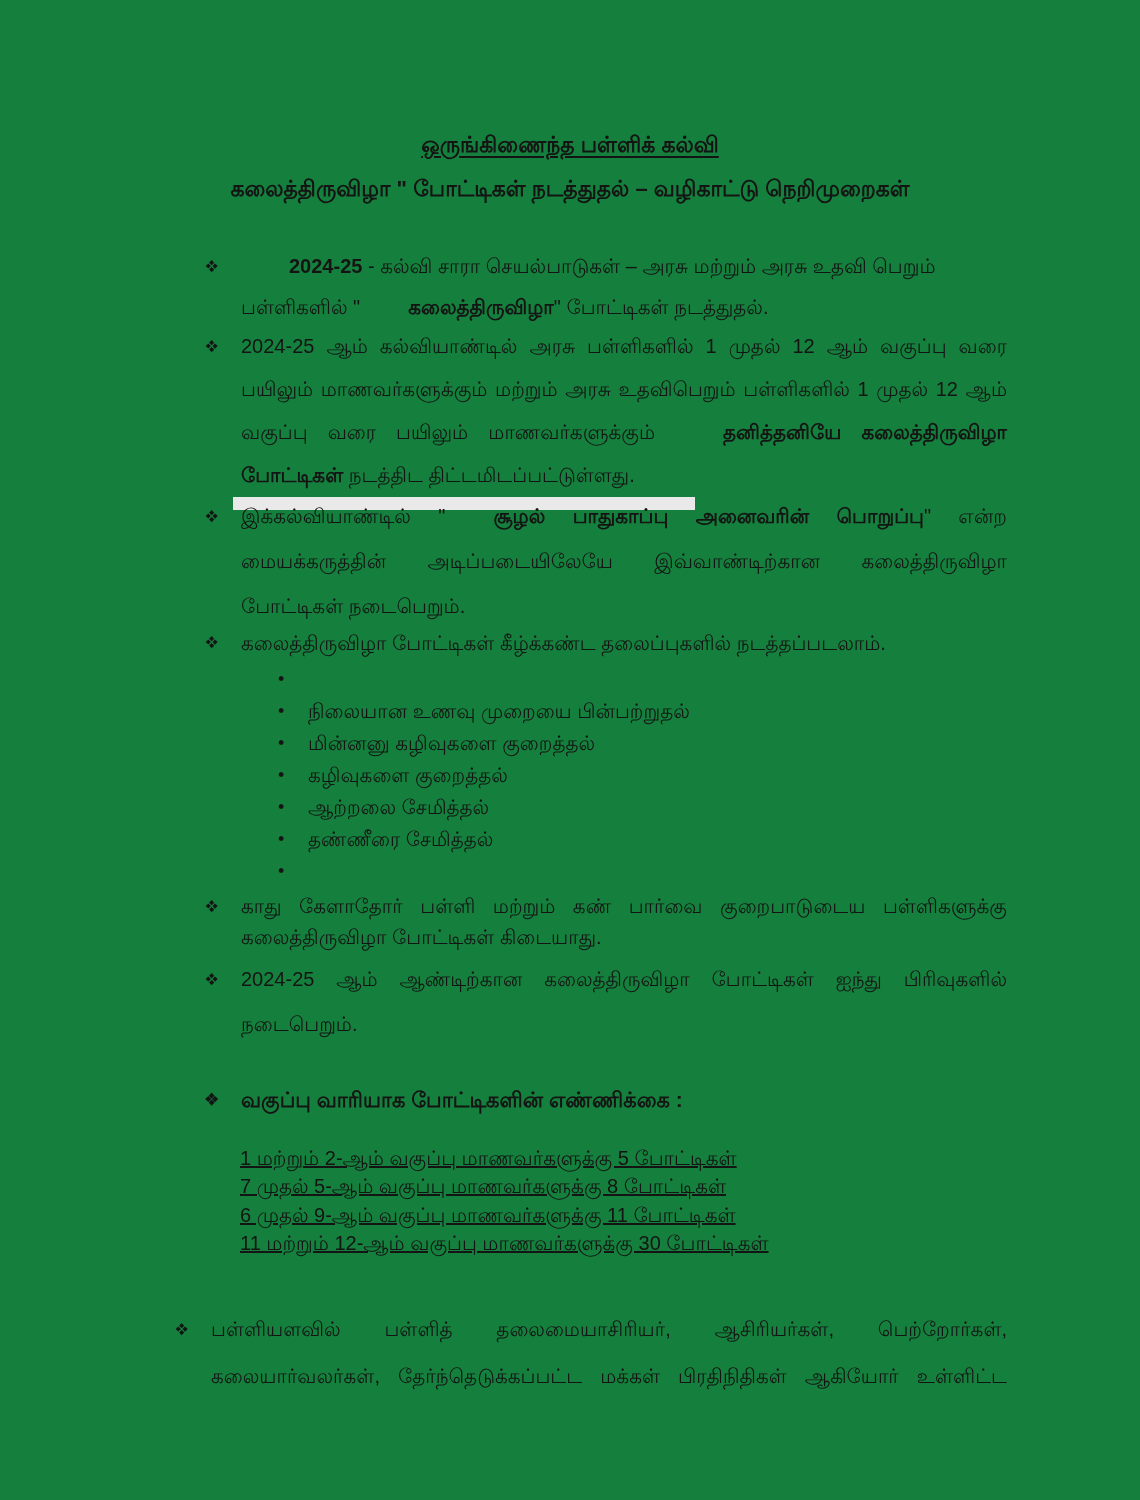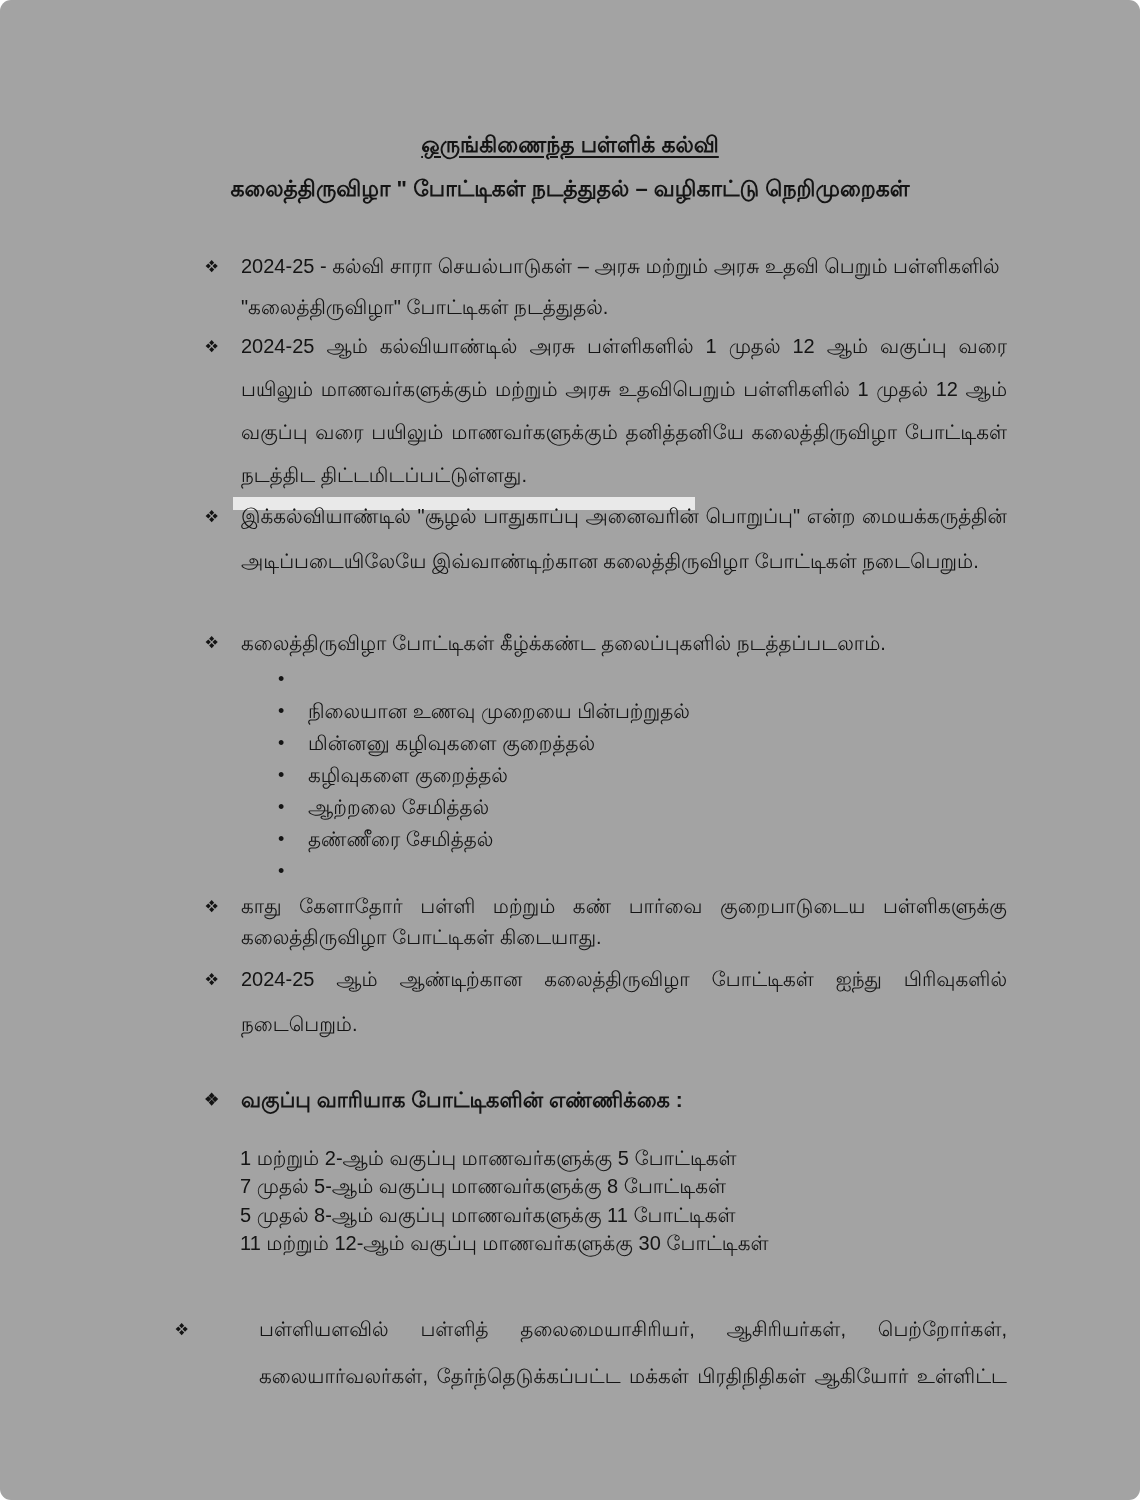--- a/index.html
+++ b/index.html
@@ -4,26 +4,25 @@
 <style>
   html, body {
     margin: 0;
     padding: 0;
     background: #ffffff;
   }
   .page {
     position: relative;
     width: 1140px;
     height: 1500px;
-    background: #a3a3a3;
+    background: #15803d;
     font-family: "Liberation Sans", sans-serif;
     color: #141414;
     font-size: 20px;
     overflow: hidden;
-    border-radius: 11px;
   }
   .doc-title {
     position: absolute;
     top: 132px;
     left: 0;
     width: 100%;
     text-align: center;
     font-weight: 700;
     font-size: 22px;
   }
@@ -47,23 +46,23 @@
     align-items: flex-start;
   }
   .marker {
     flex: 0 0 24px;
     width: 24px;
     margin-right: 12px;
     font-size: 17px;
     text-align: left;
   }
   .btext { flex: 1 1 auto; }
-  .b { font-weight: 400; }
+  .b { font-weight: 700; margin-left: 48px; }
   .jst { text-align: justify; }
-  .jst-all { text-align: justify; text-align-last: justify; margin-left: 48px; }
+  .jst-all { text-align: justify; text-align-last: justify; }
 
   
   .lh41 { line-height: 41px; }
   .lh43 { line-height: 43px; }
   .lh45 { line-height: 45px; }
   .lh47 { line-height: 47px; }
   .lh31 { line-height: 31px; }
   .lh30 { line-height: 30px; }
 
   .topic-list {
@@ -92,21 +91,21 @@
     font-weight: 700;
     font-size: 21px;
     line-height: 28px;
   }
   .counts {
     position: absolute;
     left: 240px;
     top: 1144px;
     width: 640px;
   }
-  .count-line { line-height: 28.3px; }
+  .count-line { line-height: 28.3px; text-decoration: underline; }
 
   .scan-artifact {
     position: absolute;
     left: 233px;
     top: 497px;
     width: 462px;
     height: 13px;
     background: #e9e9e9;
   }
 </style>
@@ -183,21 +182,21 @@
   </div>
 
   <div class="section-head">
     <span class="marker">❖</span>
     <div class="btext">வகுப்பு வாரியாக போட்டிகளின் எண்ணிக்கை :</div>
   </div>
 
   <div class="counts">
     <div class="count-line">1 மற்றும் 2-ஆம் வகுப்பு மாணவர்களுக்கு 5 போட்டிகள்</div>
     <div class="count-line">7 முதல் 5-ஆம் வகுப்பு மாணவர்களுக்கு 8 போட்டிகள்</div>
-    <div class="count-line">5 முதல் 8-ஆம் வகுப்பு மாணவர்களுக்கு 11 போட்டிகள்</div>
+    <div class="count-line">6 முதல் 9-ஆம் வகுப்பு மாணவர்களுக்கு 11 போட்டிகள்</div>
     <div class="count-line">11 மற்றும் 12-ஆம் வகுப்பு மாணவர்களுக்கு 30 போட்டிகள்</div>
   </div>
 
   <div class="bullet lh47" style="left:175px; top:1306px; width:832px;">
     <span class="marker">❖</span>
     <div class="btext jst-all">பள்ளியளவில் பள்ளித் தலைமையாசிரியர், ஆசிரியர்கள், பெற்றோர்கள், கலையார்வலர்கள், தேர்ந்தெடுக்கப்பட்ட மக்கள் பிரதிநிதிகள் ஆகியோர் உள்ளிட்ட</div>
   </div>
 
 </div>
 

